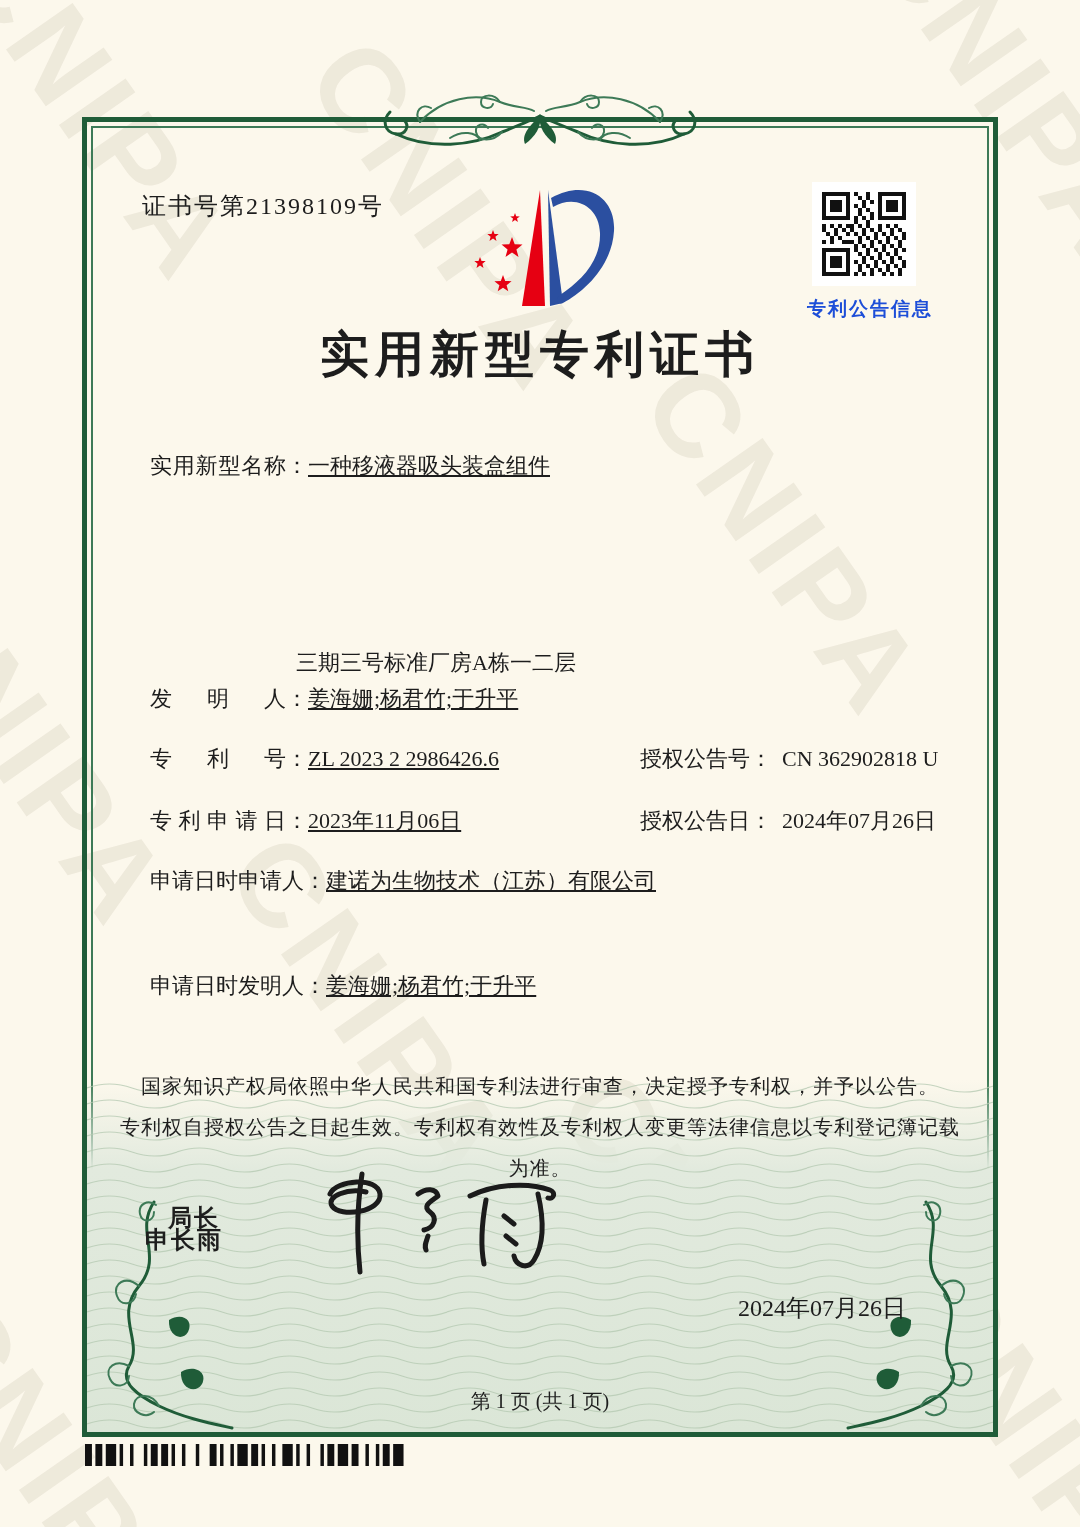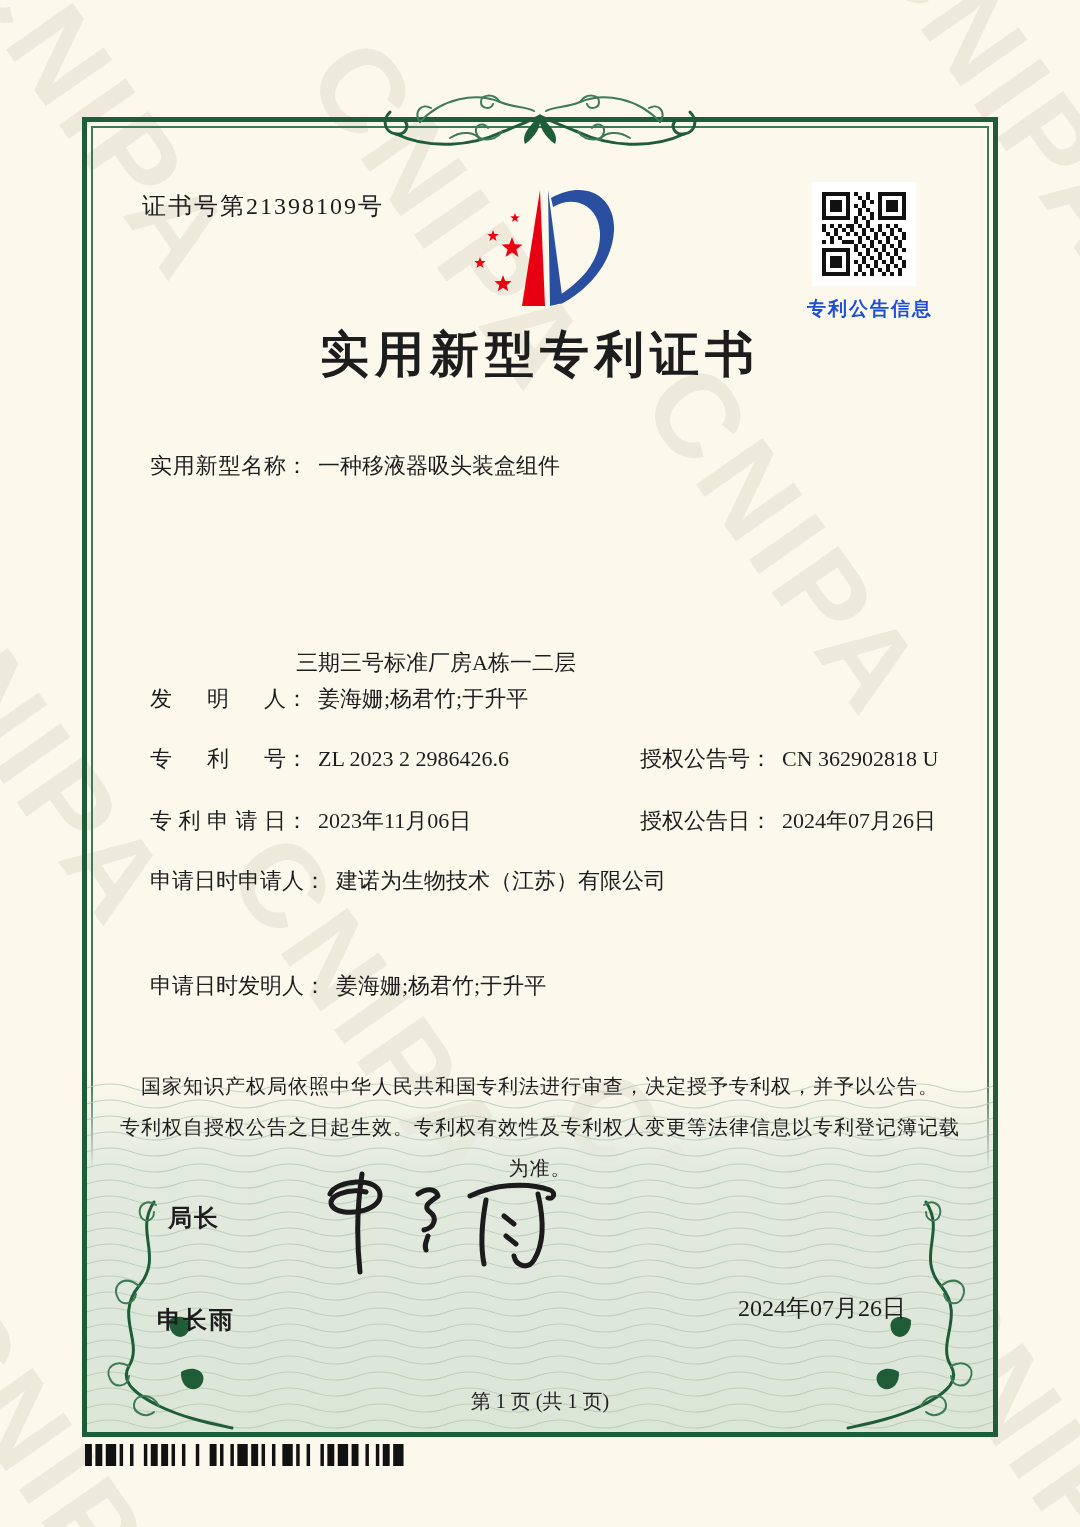--- a/index.html
+++ b/index.html
@@ -46,34 +46,34 @@
   .logo{position:absolute; left:450px; top:176px;}
   .qr-box{position:absolute; left:812px; top:182px; width:104px; height:104px; background:#fff;
           display:flex; align-items:center; justify-content:center;}
   .qr-label{position:absolute; left:796px; top:296px; width:148px; text-align:center;
             font-size:19px; letter-spacing:2px; font-weight:700; color:#1d4ed8;}
   .title{position:absolute; left:0; right:0; top:322px; text-align:center;
          font-size:49px; font-weight:700; letter-spacing:6px;}
   
   .row{position:absolute; left:150px; font-size:22px; white-space:nowrap;}
   .row .lbl{display:inline-block; width:136px; text-align:justify; text-align-last:justify; vertical-align:top;}
-  .row .val{margin-left:10px;}
+  .row .val{margin-left:0;text-decoration:underline;}
   .row2{position:absolute; left:640px; font-size:22px; white-space:nowrap;}
   .row2 .val{margin-left:10px;}
   .addr2{position:absolute; left:296px; font-size:22px; white-space:nowrap;}
   
   .statement{position:absolute; left:110px; top:1066px; width:860px; text-align:center;
              font-size:20px; line-height:41px; letter-spacing:1px;}
   
   .sig-title,.sig-name{
     position:absolute; left:145px; font-family:"Liberation Sans", sans-serif;
     font-weight:700; font-size:24px; letter-spacing:2px;
   }
   .sig-title{top:1202px;margin-left:23px;}
-  .sig-name{top:1304px;margin-left:12px;}
+  .sig-name{top:1224px;}
   .sig-svg{position:absolute; left:295px; top:1160px;}
   .sig-svg path{stroke:#1b1b1b; fill:none; stroke-width:5; stroke-linecap:round; stroke-linejoin:round;}
   .grant-date{position:absolute; left:738px; top:1292px; font-size:24px;}
   .page-info{position:absolute; left:0; right:0; top:1388px; text-align:center; font-size:20px;}
   
   .barcode{position:absolute; left:85px; top:1444px;}
 </style>
 </head>
 <body>
 

